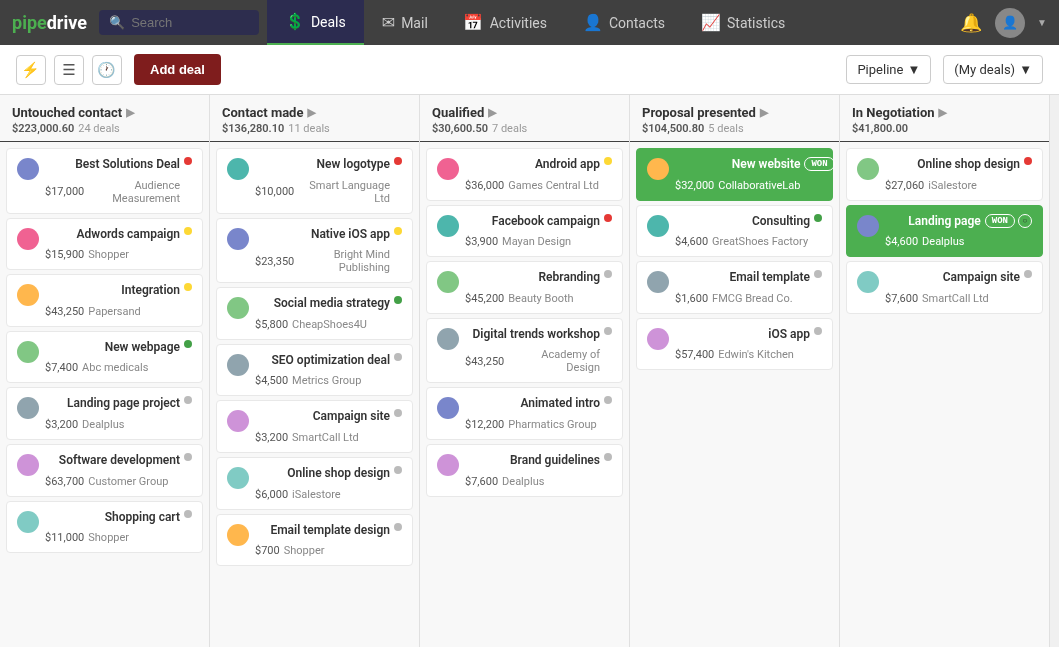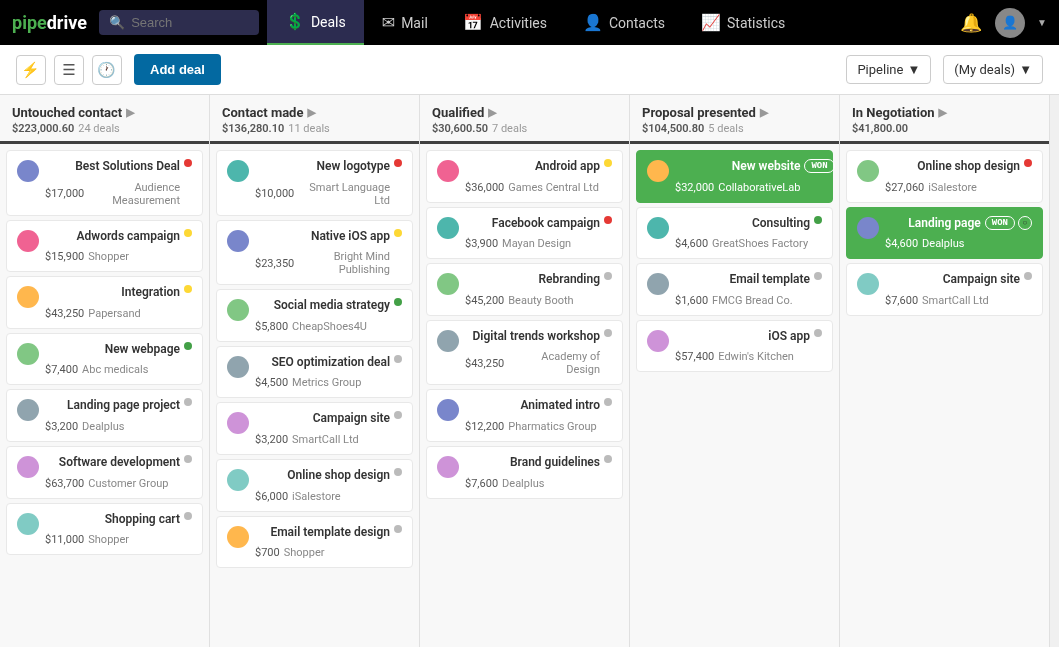--- a/index.html
+++ b/index.html
@@ -1,44 +1,44 @@
 <!DOCTYPE html>
 <html><head>
   <meta charset="utf-8">
   <style>
     * { box-sizing: border-box; margin: 0; padding: 0; }
     body { font-family: -apple-system, BlinkMacSystemFont, 'Segoe UI', Roboto, sans-serif; background: #f5f5f5; font-size: 13px; color: #333; }
 
     
-    .topnav { display: flex; align-items: center; background: #000000; height: 45px; padding: 0 12px; gap: 0; }
+    .topnav { display: flex; align-items: center; background: #404040; height: 45px; padding: 0 12px; gap: 0; }
     .logo { color: white; font-weight: bold; font-size: 18px; margin-right: 12px; white-space: nowrap; }
     .logo span { color: #4caf50; }
     .search-box { display: flex; align-items: center; background: #2d2d4e; border-radius: 4px; padding: 5px 10px; gap: 6px; width: 160px; margin-right: 8px; }
     .search-box input { background: none; border: none; outline: none; color: #aaa; font-size: 13px; width: 100%; }
     .search-icon-svg { color: #aaa; font-size: 13px; }
     .nav-items { display: flex; align-items: center; flex: 1; }
     .nav-item { display: flex; align-items: center; gap: 6px; color: #ccc; padding: 0 18px; height: 45px; cursor: pointer; font-size: 14px; white-space: nowrap; }
     .nav-item.active { background: #2c2c50; color: white; border-bottom: 2px solid #4caf50; }
     .nav-item .nav-icon { font-size: 16px; }
     .nav-right { display: flex; align-items: center; gap: 12px; margin-left: auto; color: #ccc; }
     .bell-icon, .user-icon { font-size: 18px; cursor: pointer; }
     .user-avatar { width: 30px; height: 30px; background: #888; border-radius: 50%; display: flex; align-items: center; justify-content: center; color: white; cursor: pointer; }
     .chevron { font-size: 10px; color: #aaa; }
 
     
     .toolbar { display: flex; align-items: center; background: white; padding: 0 16px; height: 50px; border-bottom: 1px solid #ddd; gap: 8px; }
     .toolbar-icon { width: 30px; height: 30px; border: 1px solid #ccc; border-radius: 4px; display: flex; align-items: center; justify-content: center; cursor: pointer; color: #555; font-size: 15px; }
-    .add-deal-btn { background: #0369a1; color: white; border: none; border-radius: 4px; padding: 8px 16px; font-size: 13px; font-weight: 600; cursor: pointer; margin-left: 4px; }
+    .add-deal-btn { background: #7f1d1d; color: white; border: none; border-radius: 4px; padding: 8px 16px; font-size: 13px; font-weight: 600; cursor: pointer; margin-left: 4px; }
     .toolbar-right { margin-left: auto; display: flex; align-items: center; gap: 12px; }
     .dropdown-btn { display: flex; align-items: center; gap: 4px; border: 1px solid #ccc; border-radius: 4px; padding: 6px 10px; cursor: pointer; background: white; font-size: 13px; color: #333; }
 
     
     .kanban { display: flex; overflow-x: auto; padding: 0; height: calc(647px - 45px - 50px); background: #f0f0f0; }
     .column { min-width: 210px; max-width: 210px; background: #f8f8f8; border-right: 1px solid #e0e0e0; display: flex; flex-direction: column; flex-shrink: 0; }
-    .col-header { padding: 10px 12px 6px; border-bottom: 3px solid #404040; background: #f8f8f8; }
+    .col-header { padding: 10px 12px 6px; border-bottom: 1px solid #404040; background: #f8f8f8; }
     .col-title { font-weight: 700; font-size: 13px; color: #333; display: flex; align-items: center; gap: 4px; }
     .col-arrow { color: #999; font-size: 11px; }
     .col-meta { font-size: 11px; color: #888; margin-top: 2px; }
     .col-amount { font-weight: 600; color: #555; }
     .col-count { color: #999; margin-left: 4px; }
     .cards { overflow-y: auto; flex: 1; padding: 6px; display: flex; flex-direction: column; gap: 4px; }
 
     
     .card { background: white; border-radius: 4px; padding: 8px 10px; border: 1px solid #e8e8e8; position: relative; cursor: pointer; text-align: right; }
     .card.highlight-green { background: #4caf50; border-color: #4caf50; }

